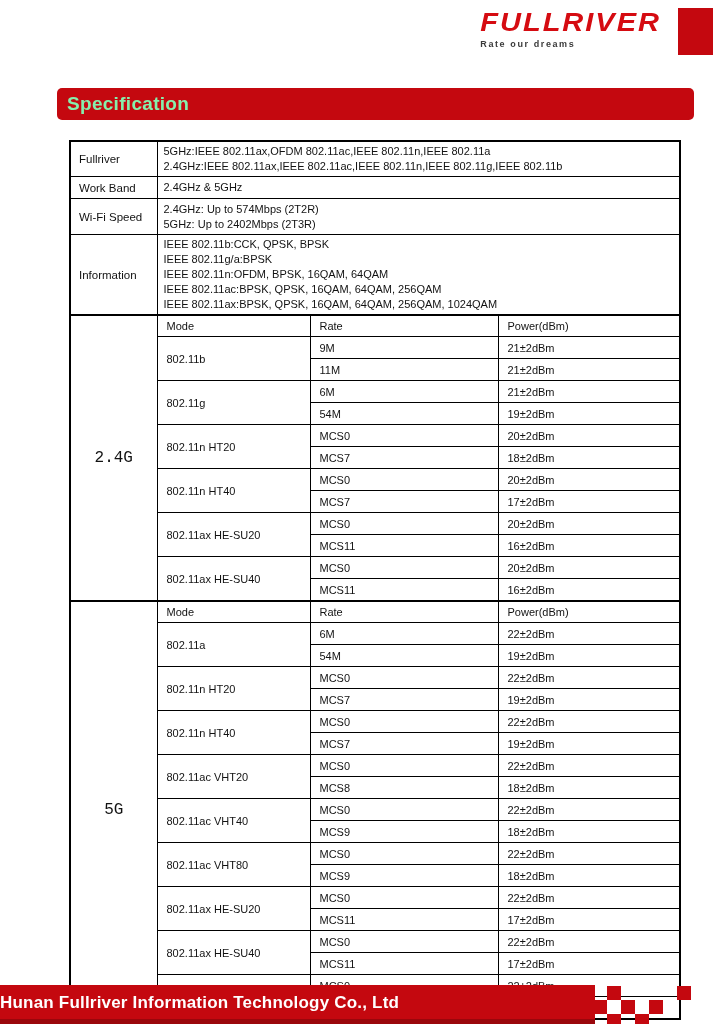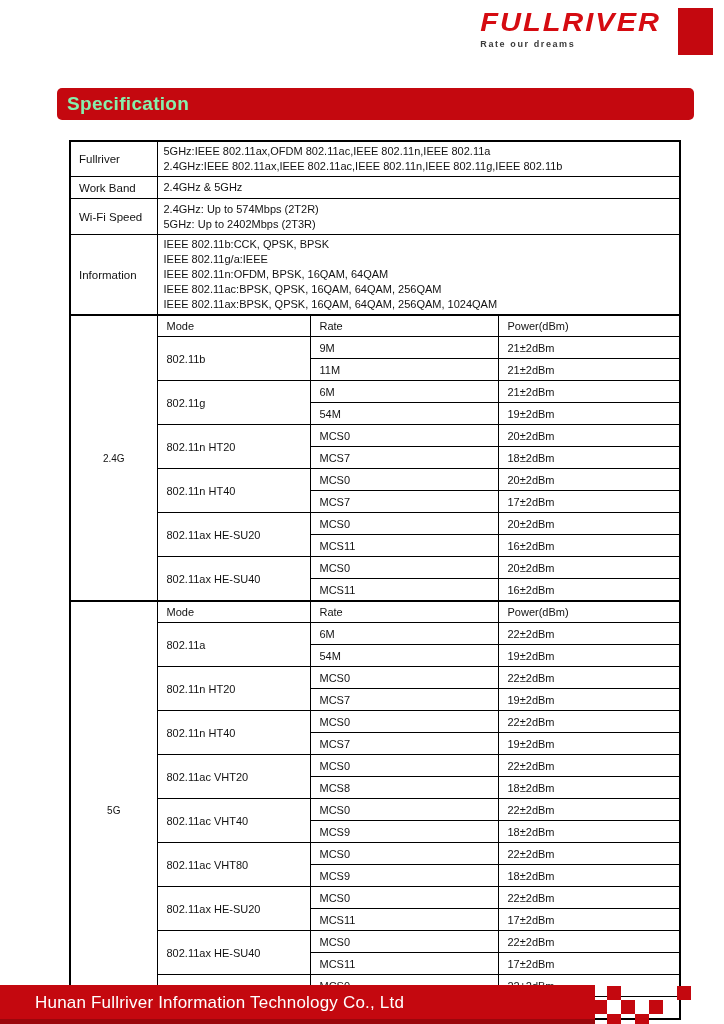--- a/index.html
+++ b/index.html
@@ -36,34 +36,34 @@
   .spec-table{
     position:absolute;left:69px;top:140px;width:610px;
     border-collapse:collapse;table-layout:fixed;border:2px solid #000;
   }
   .spec-table td{
     border:1px solid #000;font-size:11px;color:var(--ink);
     padding:2px 6px;vertical-align:middle;overflow:hidden;white-space:nowrap;
   }
   .spec-table .info-label{padding-left:8px;font-size:11.5px;}
   .spec-table .info-value div{line-height:15px;}
-  .spec-table .band-label{text-align:center;font-size:10px;}
+  .spec-table .band-label{text-align:center;font-size:16px;font-family:Liberation Mono, monospace;}
   .spec-table .col-header td{height:16px;margin-top:24px;}
   .spec-table .band-row td{height:17px;}
   .spec-table .section-start td{border-top:2px solid #000;}
   .spec-table .mode-cell{padding-left:9px;}
   .spec-table .rate-cell,.spec-table .power-cell{padding-left:9px;}
 
   
   .footer-bar{
     position:absolute;left:0;top:985px;width:595px;height:39px;
     background:linear-gradient(to bottom, var(--red) 0 86%, var(--footer-dark) 86% 100%);
     display:flex;align-items:center;
   }
-  .footer-text{color:#fff;font-weight:normal;font-size:17px;padding-left:35px;letter-spacing:.2px;margin-top:-3px;}
+  .footer-text{color:#fff;font-weight:bold;font-size:17px;letter-spacing:.2px;margin-top:-3px;}
   .checker{position:absolute;width:14px;height:14px;background:var(--red);}
 </style>
 </head>
 <body>
 
 <div class="page">
 
   <div class="logo-block">
     <div class="logo-text">FULLRIVER</div>
     <div class="logo-tagline">Rate our dreams</div>
@@ -99,21 +99,21 @@
           <td class="info-label">Wi-Fi Speed</td>
           <td class="info-value" colspan="3">
             <div>2.4GHz: Up to 574Mbps (2T2R)</div>
             <div>5GHz: Up to 2402Mbps (2T3R)</div>
           </td>
         </tr>
         <tr style="height: 79px;">
           <td class="info-label">Information</td>
           <td class="info-value" colspan="3">
             <div>IEEE 802.11b:CCK, QPSK, BPSK</div>
-            <div>IEEE 802.11g/a:IEEE</div>
+            <div>IEEE 802.11g/a:BPSK</div>
             <div>IEEE 802.11n:OFDM, BPSK, 16QAM, 64QAM</div>
             <div>IEEE 802.11ac:BPSK, QPSK, 16QAM, 64QAM, 256QAM</div>
             <div>IEEE 802.11ax:BPSK, QPSK, 16QAM, 64QAM, 256QAM, 1024QAM</div>
           </td>
         </tr>
         <tr class="col-header section-start">
           <td class="band-label" rowspan="13">2.4G</td>
           <td class="mode-cell">Mode</td>
           <td class="rate-cell">Rate</td>
           <td class="power-cell">Power(dBm)</td>

